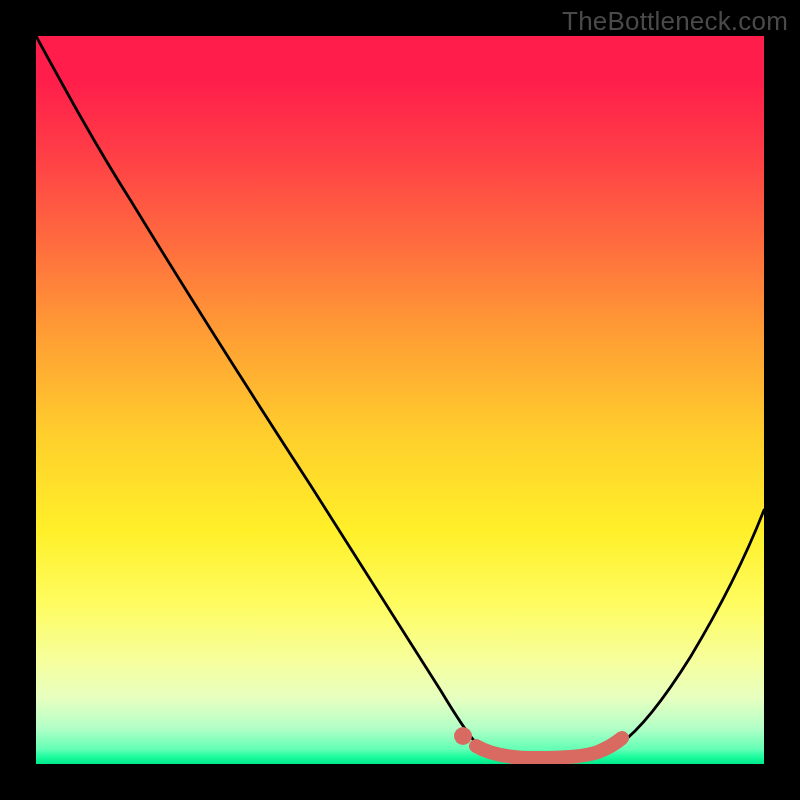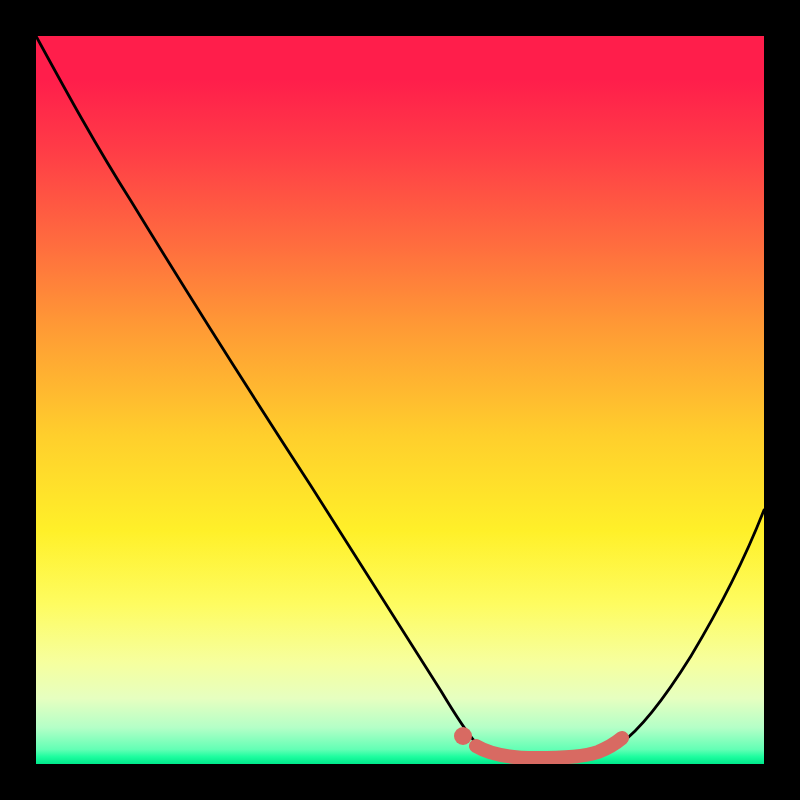--- a/index.html
+++ b/index.html
@@ -83,20 +83,21 @@
   }
   .curve circle.dot {
     fill: #d86a62;
   }
 </style>
 </head>
 <body>
 
 <div class="frame">
 
+  <div class="watermark">TheBottleneck.com</div>
 
   <div class="plot">
     <div class="gradient"></div>
 
     <svg class="curve" viewBox="0 0 728 728" preserveAspectRatio="none">
       <path class="main" d="M 0 0
            C 30 55, 60 110, 95 165
            C 150 255, 210 350, 275 450
            C 325 528, 370 600, 405 655
            C 420 680, 432 698, 440 707

